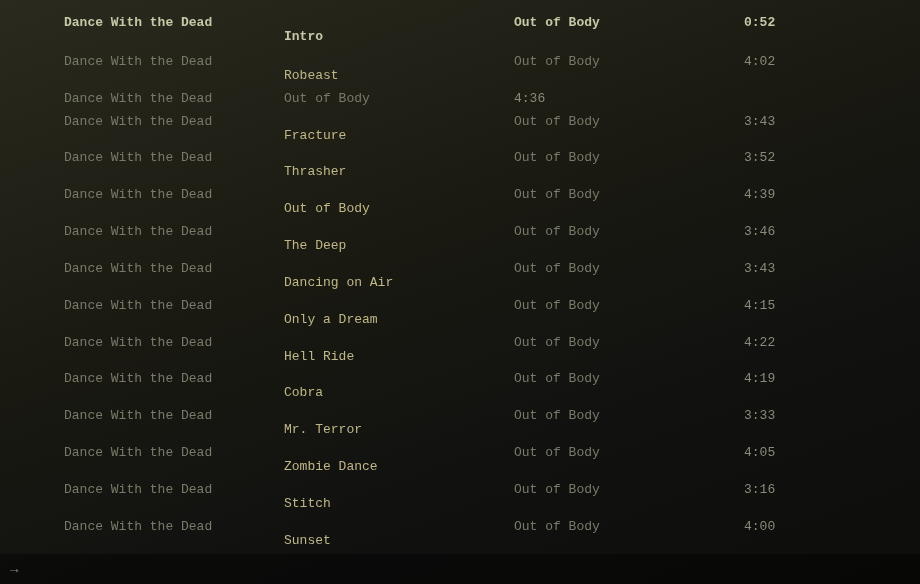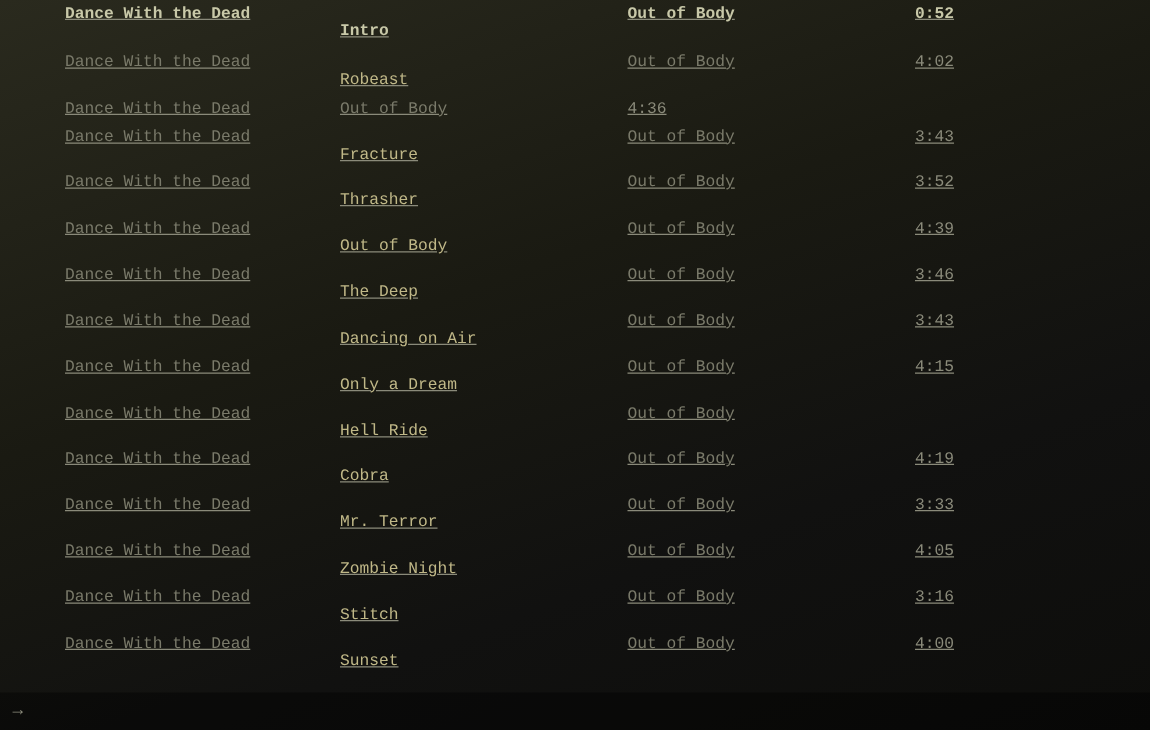--- a/index.html
+++ b/index.html
@@ -13,23 +13,22 @@
       height: 584px;
       background: linear-gradient(160deg, #2a2a1e 0%, #1a1a12 40%, #111110 70%, #0d0d0b 100%);
       font-family: 'Courier New', Courier, monospace;
       font-size: 13px;
       color: #8a8a7a;
       overflow: hidden;
       position: relative;
     }
 
     .track-list {
-      padding: 0;
+      padding: 12px;
       list-style: none;
-      text-decoration: underline;
     }
 
     .track-row {
       display: grid;
       grid-template-columns: 220px 230px 230px 1fr;
       padding: 2px 10px 2px 52px;
       line-height: 1.45;
     }
 
     .track-row.header {
@@ -138,36 +137,37 @@
     <li class="track-row">
       <span class="col-artist">Dance With the Dead</span>
       <span class="col-title">Only a Dream</span>
       <span class="col-album">Out of Body</span>
       <span class="col-duration">4:15</span>
     </li>
     <li class="track-row">
       <span class="col-artist">Dance With the Dead</span>
       <span class="col-title">Hell Ride</span>
       <span class="col-album">Out of Body</span>
+      <span class="col-duration">4:22</span>
     </li>
     <li class="track-row">
       <span class="col-artist">Dance With the Dead</span>
       <span class="col-title">Cobra</span>
       <span class="col-album">Out of Body</span>
       <span class="col-duration">4:19</span>
     </li>
     <li class="track-row">
       <span class="col-artist">Dance With the Dead</span>
       <span class="col-title">Mr. Terror</span>
       <span class="col-album">Out of Body</span>
       <span class="col-duration">3:33</span>
     </li>
     <li class="track-row">
       <span class="col-artist">Dance With the Dead</span>
-      <span class="col-title">Zombie Night</span>
+      <span class="col-title">Zombie Dance</span>
       <span class="col-album">Out of Body</span>
       <span class="col-duration">4:05</span>
     </li>
     <li class="track-row">
       <span class="col-artist">Dance With the Dead</span>
       <span class="col-title">Stitch</span>
       <span class="col-album">Out of Body</span>
       <span class="col-duration">3:16</span>
     </li>
     <li class="track-row">

